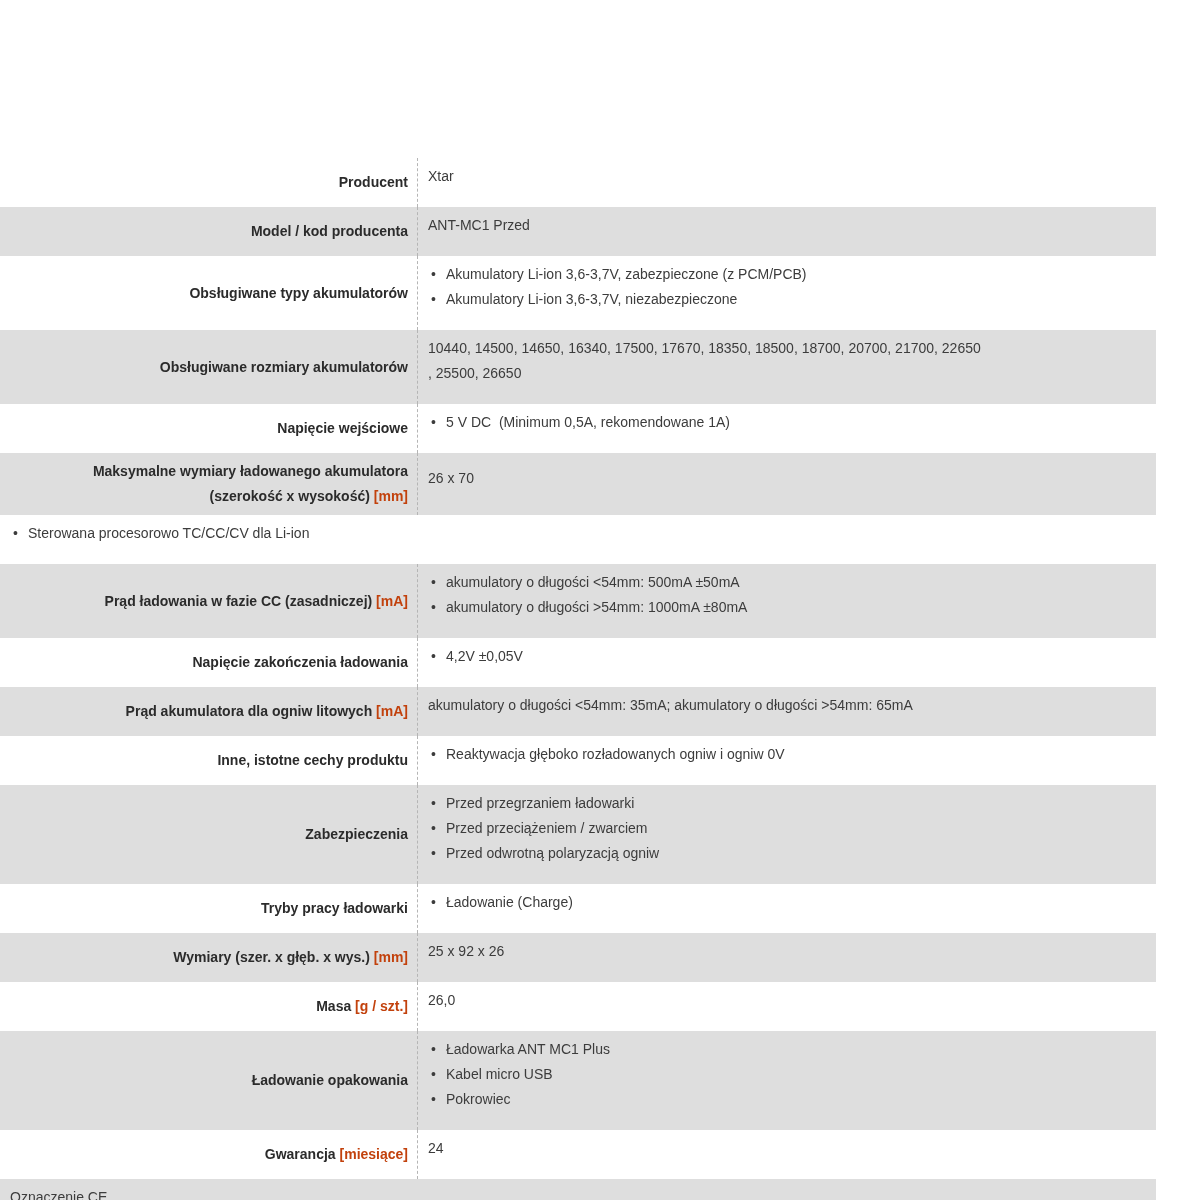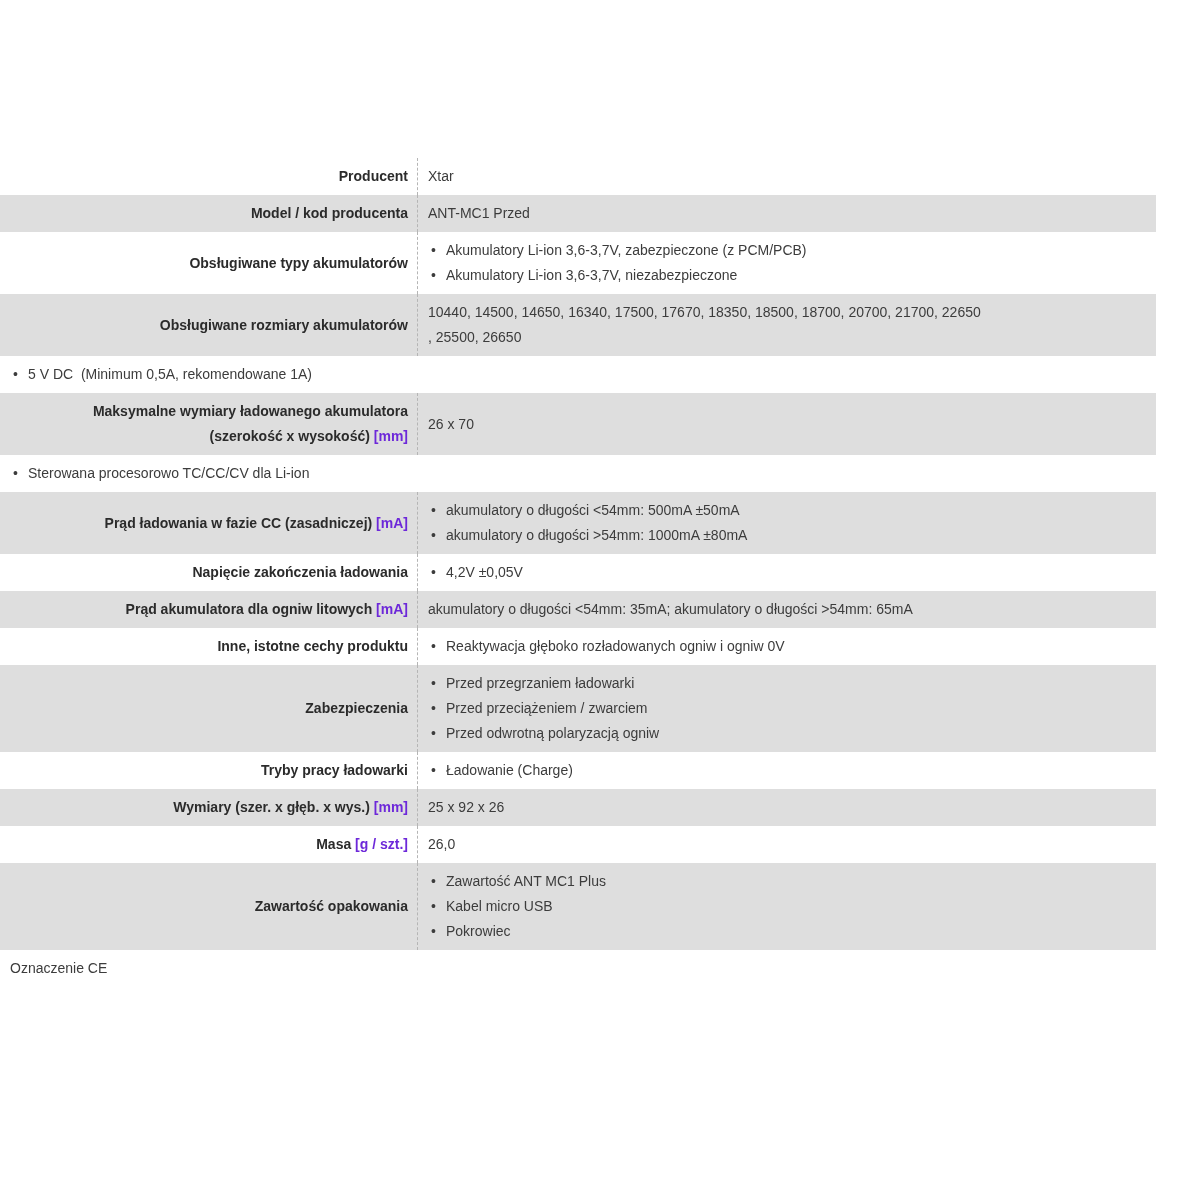--- a/index.html
+++ b/index.html
@@ -36,24 +36,24 @@
     border-right: 1px dashed #b5b5b5;
     text-align: right;
     font-weight: bold;
     color: #2b2b2b;
     align-self: stretch;
     display: flex;
     flex-direction: column;
     justify-content: center;
   }
   .label-inner { white-space: pre-wrap; }
-  .label-unit { color: #6d28d9; margin-top: 26px; }
+  .label-unit { color: #c2410c; margin-top: 26px; }
   .value-cell {
     flex: 1 1 auto;
-    padding: 6px 8px 6px 10px;
+    padding: 6px 8px 18px 10px;
     color: #3c3c3c;
     min-width: 0;
   }
   .value-text { white-space: pre-wrap; }
   .bullet-line { display: flex; }
   .bullet {
     flex: 0 0 18px;
     color: #3c3c3c;
     padding-left: 3px;
     box-sizing: border-box;
@@ -103,20 +103,23 @@
     <div class="label-cell">
       <div class="label-inner"><span class="label-text">Obsługiwane rozmiary akumulatorów</span></div>
     </div>
     <div class="value-cell">
           <div class="value-text">10440, 14500, 14650, 16340, 17500, 17670, 18350, 18500, 18700, 20700, 21700, 22650
 , 25500, 26650</div>
         </div>
   </div>
 
   <div class="row">
+    <div class="label-cell">
+      <div class="label-inner"><span class="label-text">Napięcie wejściowe</span></div>
+    </div>
     <div class="value-cell">
           <div class="bullet-line">
             <span class="bullet">•</span>
             <span class="bullet-text">5 V DC  (Minimum 0,5A, rekomendowane 1A)</span>
           </div>
         </div>
   </div>
 
   <div class="row">
     <div class="label-cell">
@@ -231,38 +234,46 @@
     <div class="label-cell">
       <div class="label-inner"><span class="label-text">Masa</span><span class="label-unit"> [g / szt.]</span></div>
     </div>
     <div class="value-cell">
           <div class="value-text">26,0</div>
         </div>
   </div>
 
   <div class="row">
     <div class="label-cell">
-      <div class="label-inner"><span class="label-text">Zawartość opakowania</span></div>
-    </div>
-    <div class="value-cell">
-          <div class="bullet-line">
-            <span class="bullet">•</span>
-            <span class="bullet-text">Zawartość ANT MC1 Plus</span>
+      <div class="label-inner"><span class="label-text">Ładowanie opakowania</span></div>
+    </div>
+    <div class="value-cell">
+          <div class="bullet-line">
+            <span class="bullet">•</span>
+            <span class="bullet-text">Ładowarka ANT MC1 Plus</span>
           </div>
           <div class="bullet-line">
             <span class="bullet">•</span>
             <span class="bullet-text">Kabel micro USB</span>
           </div>
           <div class="bullet-line">
             <span class="bullet">•</span>
             <span class="bullet-text">Pokrowiec</span>
           </div>
         </div>
   </div>
 
+  <div class="row">
+    <div class="label-cell">
+      <div class="label-inner"><span class="label-text">Gwarancja</span><span class="label-unit"> [miesiące]</span></div>
+    </div>
+    <div class="value-cell">
+          <div class="value-text">24</div>
+        </div>
+  </div>
 
   <div class="row">
     <div class="value-cell">
           <div class="value-text">Oznaczenie CE</div>
         </div>
   </div>
 </div>
 </div>
 
 </body></html>

